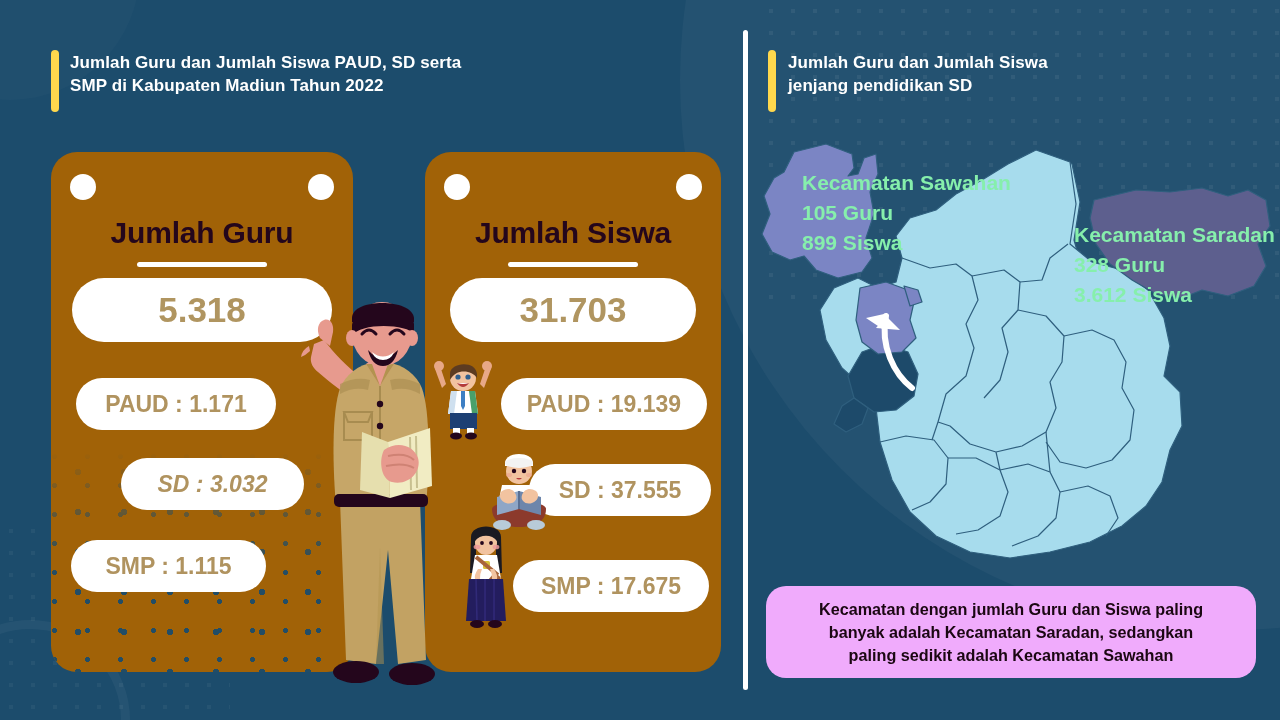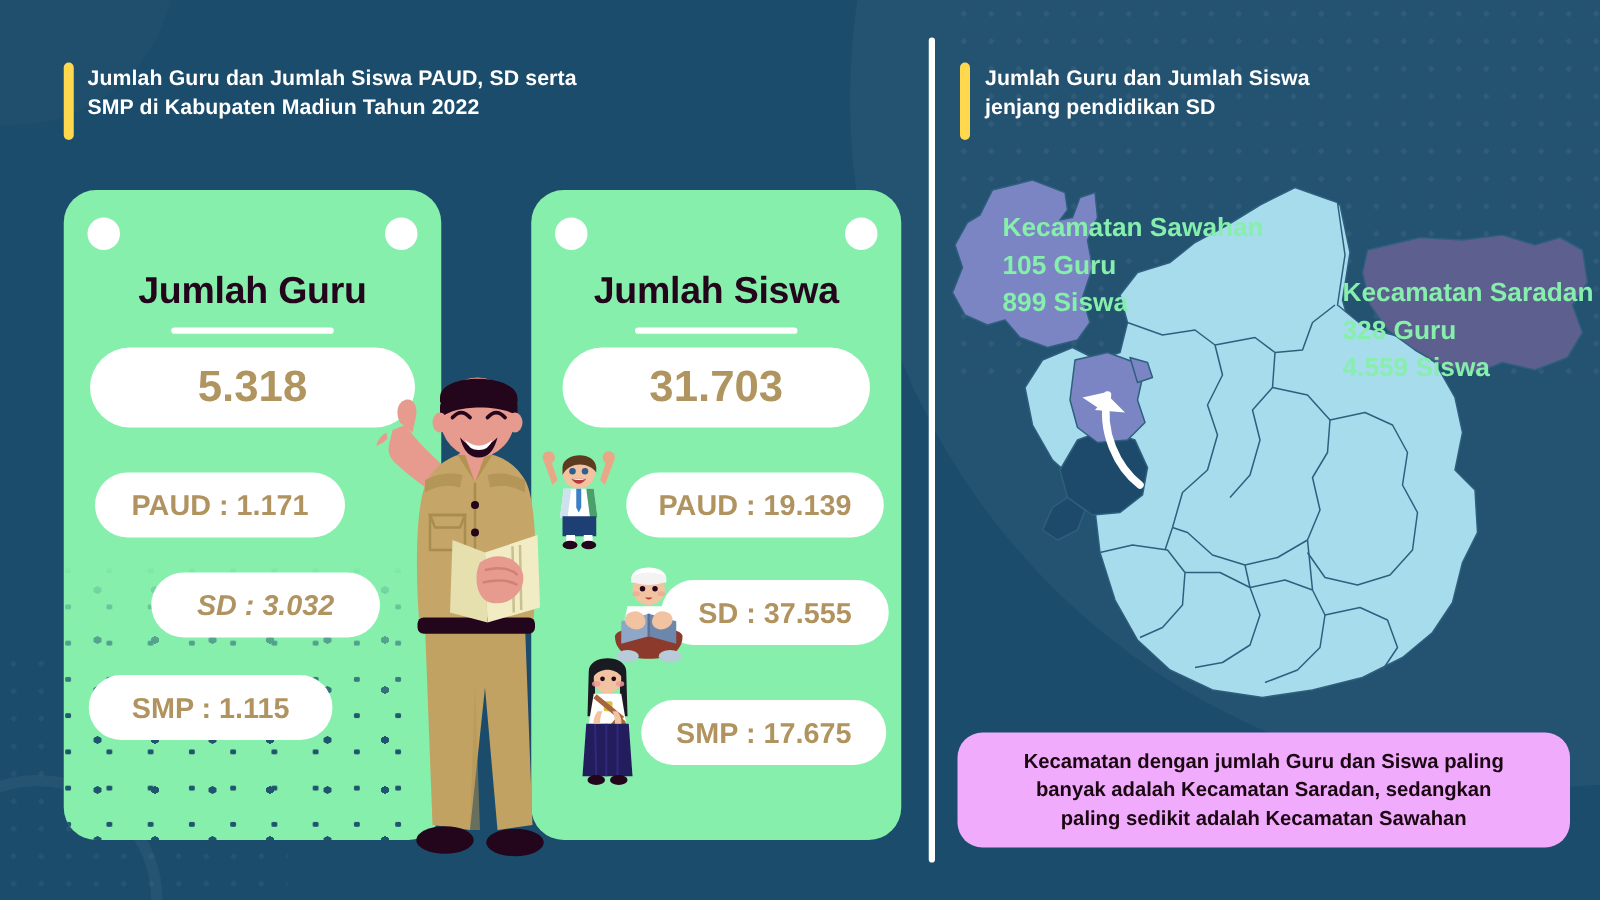--- a/index.html
+++ b/index.html
@@ -39,21 +39,21 @@
   }
   .title-bar {
     position:absolute;
     width:8px; border-radius:4px;
     background:#ffd84d;
   }
 
   
   .stat-card {
     position:absolute;
-    background:#86efac;
+    background:#a16207;
     border-radius:26px;
     overflow:hidden;
   }
   .card-dots {
     position:absolute; left:0; right:0; bottom:0; height:230px;
     background-image:
       radial-gradient(#1c4c6c 3.3px, transparent 3.4px),
       radial-gradient(#1c4c6c 2.6px, transparent 2.7px);
     background-size:46px 40px, 33px 29px;
     background-position:4px 10px, 20px 0px;
@@ -370,21 +370,21 @@
 
   <div class="map-label" style="left:58px; top:168px;">
     <div>Kecamatan Sawahan</div>
     <div>105 Guru</div>
     <div>899 Siswa</div>
   </div>
 
   <div class="map-label" style="left:330px; top:220px;">
     <div>Kecamatan Saradan</div>
     <div>328 Guru</div>
-    <div>4.559 Siswa</div>
+    <div>3.612 Siswa</div>
   </div>
 
   <div id="footer-note">
     <div>
       <div>Kecamatan dengan jumlah Guru dan Siswa paling</div>
       <div>banyak adalah Kecamatan Saradan, sedangkan</div>
       <div>paling sedikit adalah Kecamatan Sawahan</div>
     </div>
   </div>
 </div>

